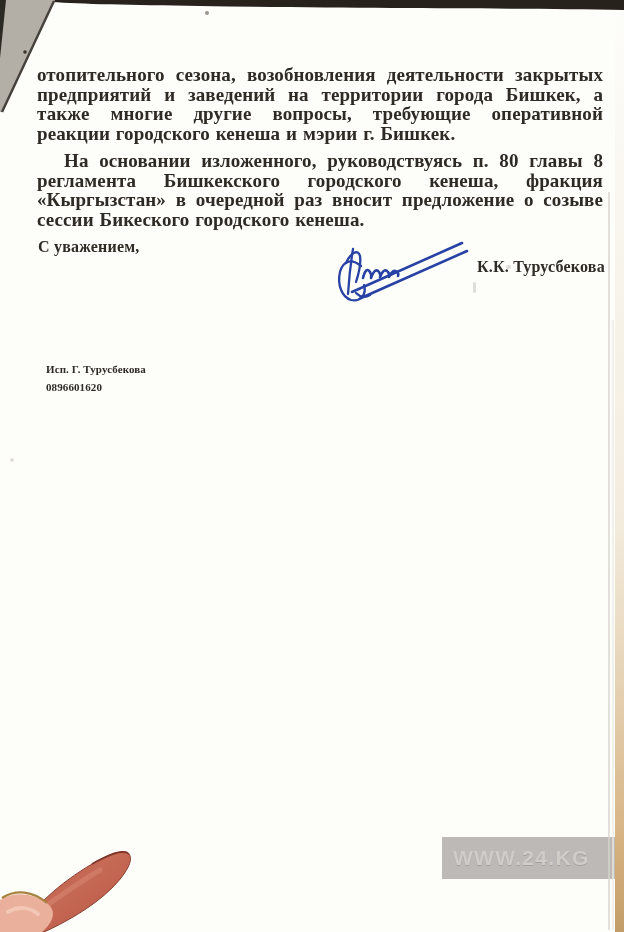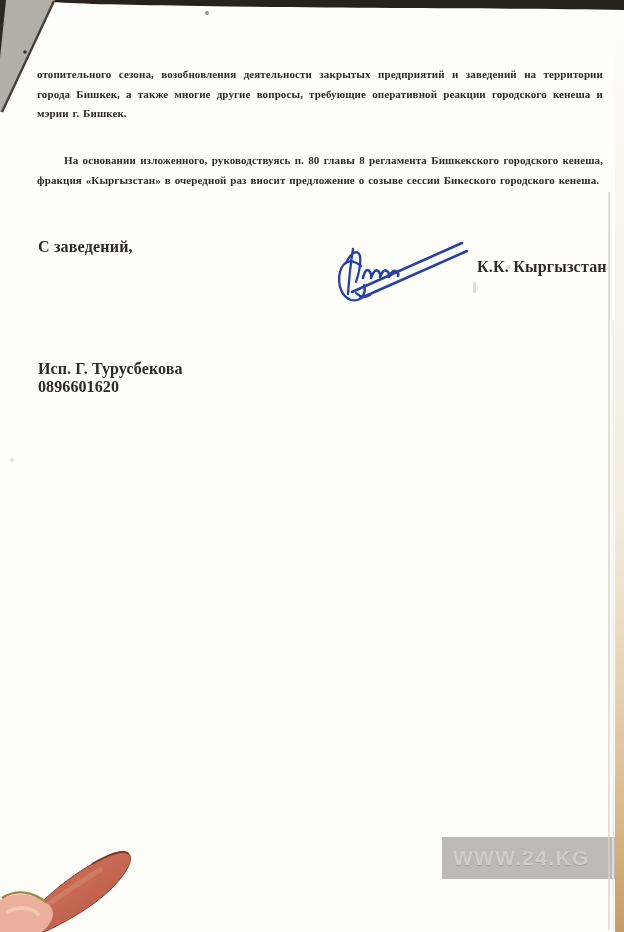--- a/index.html
+++ b/index.html
@@ -13,28 +13,28 @@
   .page { position: absolute; inset: 0; }
   .artifacts { position: absolute; inset: 0; pointer-events: none; }
   .doc-text {
     position: absolute;
     color: #2e2a24;
     font-weight: bold;
     -webkit-font-smoothing: antialiased;
   }
   .para {
     left: 37px; width: 566px;
-    font-size: 11px; line-height: 19.5px;
+    font-size: 19px; line-height: 19.5px;
     text-align: justify;
     word-spacing: 1px;
     letter-spacing: 0.1px;
   }
   #para2 { text-indent: 27px; }
   .closing-line { font-size: 16px; letter-spacing: 0.2px; }
-  .exec-block { font-size: 16px; line-height: 18px; letter-spacing: 0.1px; }
+  .exec-block { font-size: 11px; line-height: 18px; letter-spacing: 0.1px; margin-left: 8px; }
   .watermark {
     position: absolute;
     left: 442px; top: 837px;
     width: 173px; height: 42px;
     background: #bcb9b6;
     display: flex; align-items: center;
     padding-left: 11px;
     box-sizing: border-box;
     font-family: "Liberation Sans", "DejaVu Sans", sans-serif;
     font-weight: bold;
@@ -47,24 +47,24 @@
 </style>
 </head>
 <body>
 
 <div class="page">
 
   <div id="para1" class="doc-text para" style="top:65px;">отопительного сезона, возобновления деятельности закрытых предприятий и заведений на территории города Бишкек, а также многие другие вопросы, требующие оперативной реакции городского кенеша и мэрии г. Бишкек.</div>
 
   <div id="para2" class="doc-text para" style="top:151px;">На основании изложенного, руководствуясь п. 80 главы 8 регламента Бишкекского городского кенеша, фракция «Кыргызстан» в очередной раз вносит предложение о созыве сессии Бикеского городского кенеша.</div>
 
-  <div class="doc-text closing-line" style="left:38px; top:238px;">С заведений,</div>
+  <div class="doc-text closing-line" style="left:38px; top:238px;">С уважением,</div>
 
 
-  <div class="doc-text closing-line" style="left:477px; top:258px;">К.К. Кыргызстан</div>
+  <div class="doc-text closing-line" style="left:477px; top:258px;">К.К. Турусбекова</div>
 
   <div class="doc-text exec-block" style="left:38px; top:360px;">
     <div>Исп. Г. Турусбекова</div>
     <div>0896601620</div>
   </div>
 
   <svg class="artifacts" width="624" height="932" viewBox="0 0 624 932">
     <g stroke="#2741a5" stroke-width="2.3" fill="none" stroke-linecap="round" stroke-linejoin="round">
 
       <path d="M361,266 C351,258 343,261 340,272 C337,285 342,297 351,300 C360,302 367,295 364,285"></path>

